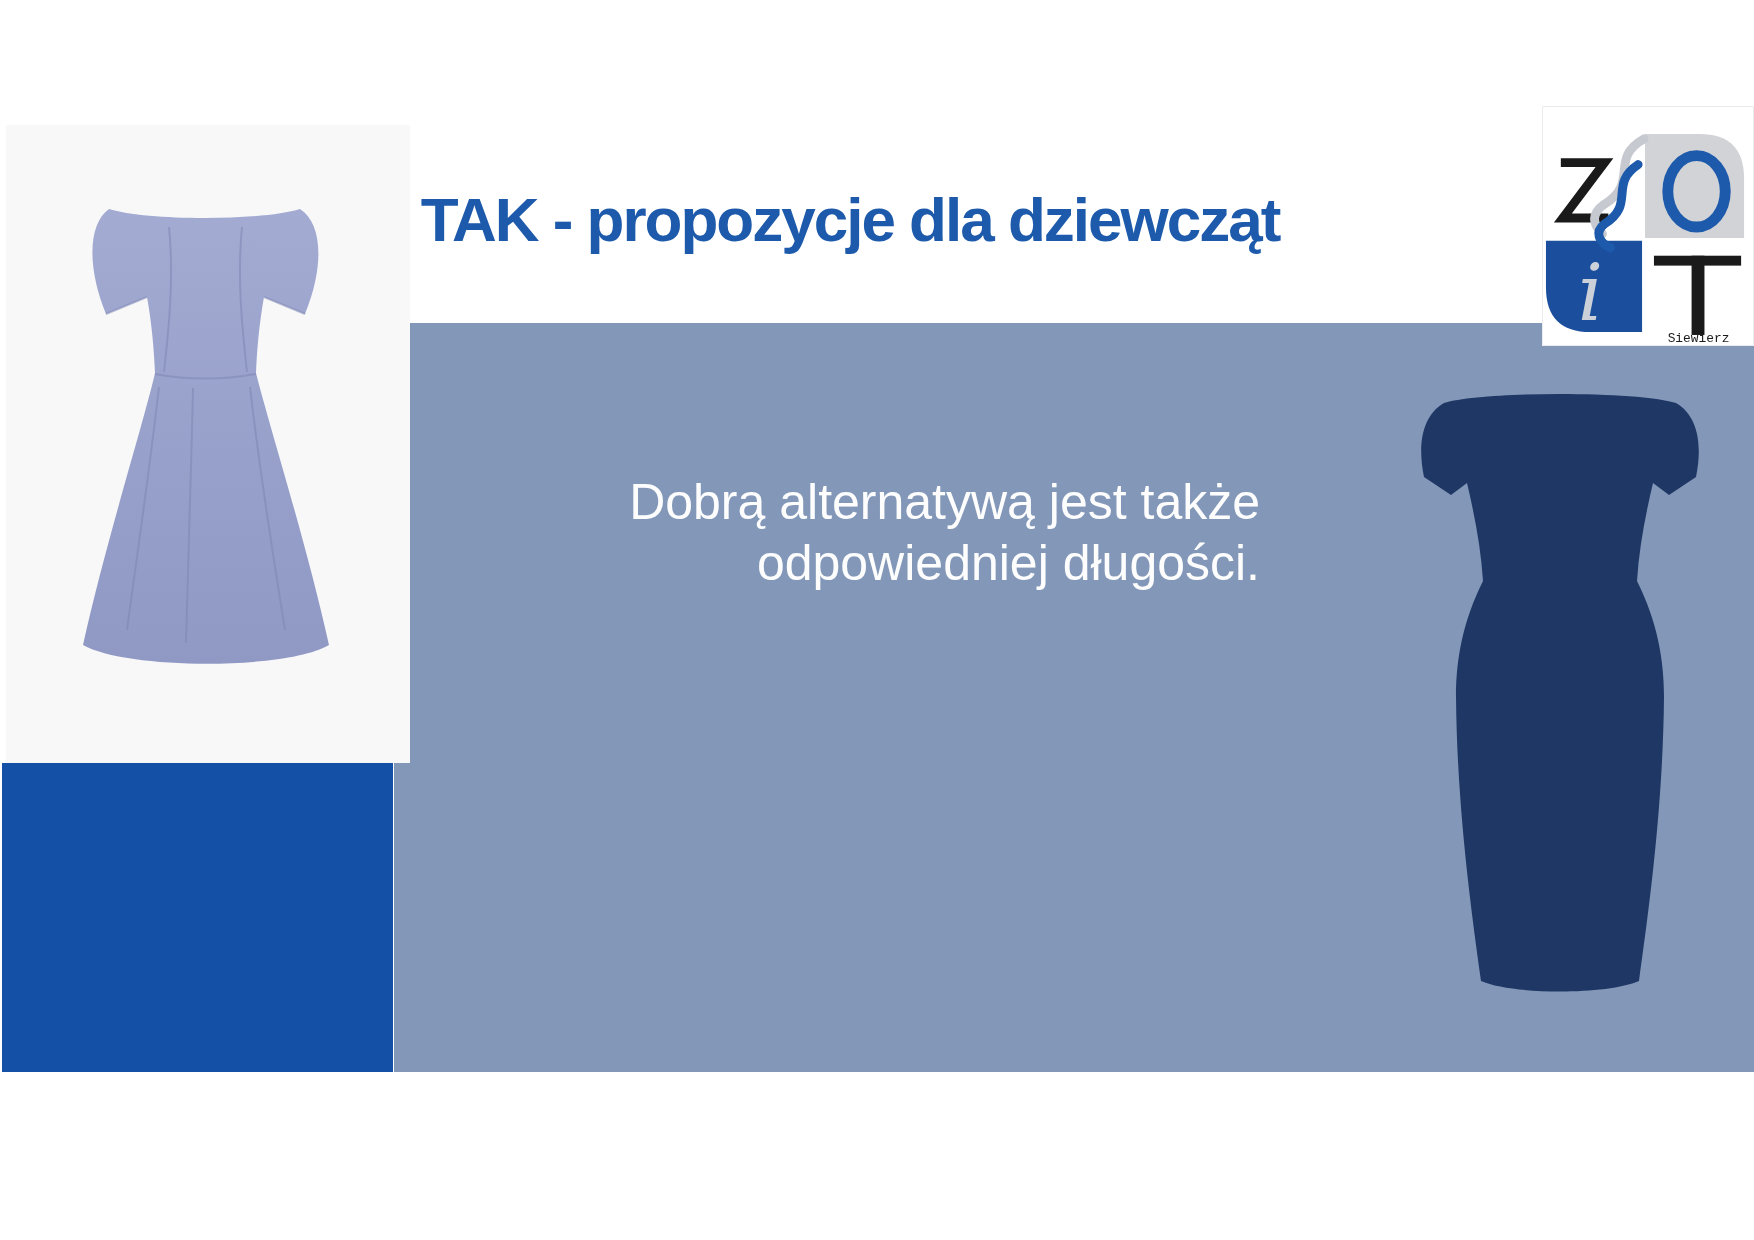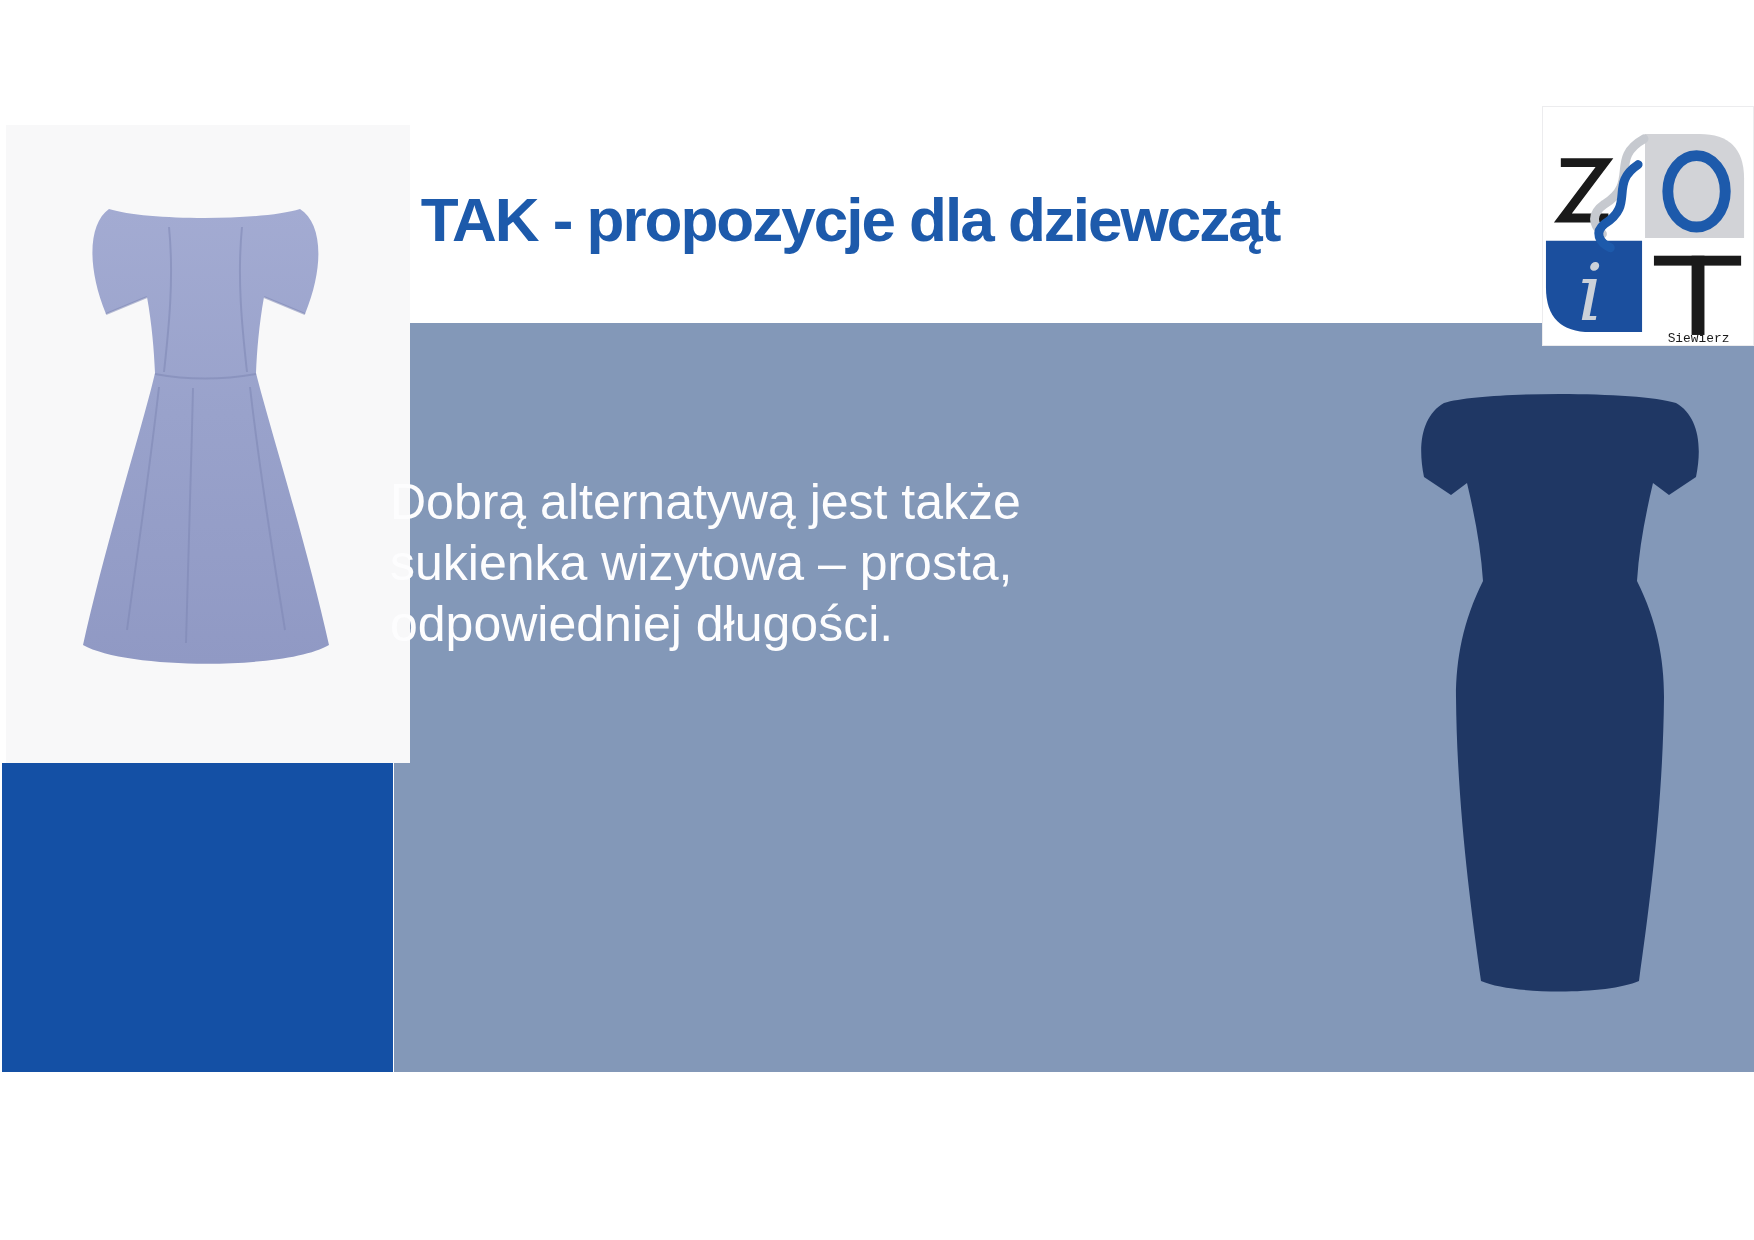--- a/index.html
+++ b/index.html
@@ -38,21 +38,21 @@
     font-size:62px;
     line-height:76px;
     font-weight:bold;
     letter-spacing:-2px;
     color:#1d5aab;
   }
   .body-text{
     position:absolute;
     left:390px;top:472px;
     width:870px;
-    text-align:left;
+    text-align:right;
     font-size:50px;
     font-weight:300;
     line-height:61px;
     color:#fdfdfe;
   }
   .navy-dress{
     position:absolute;
     left:1417px;top:383px;
   }
   .logo-box{
@@ -104,21 +104,20 @@
       </g>
     </svg>
   </div>
 
   <div class="decor-rect"></div>
 
   <div class="slide-title">TAK - propozycje dla dziewcząt</div>
 
   <div class="body-text">
       <div>Dobrą alternatywą jest także</div>
-      <div>sukienka wizytowa – prosta,</div>
       <div>odpowiedniej długości.</div>
     </div>
 
   <svg class="navy-dress" width="290" height="615" viewBox="0 0 290 615">
     <path fill="#1f3764" d="M 27 20
          C 65 8 221 8 259 20
          C 280 32 286 60 279 94
          L 252 112
          L 236 100
          C 228 134 222 166 220 198

